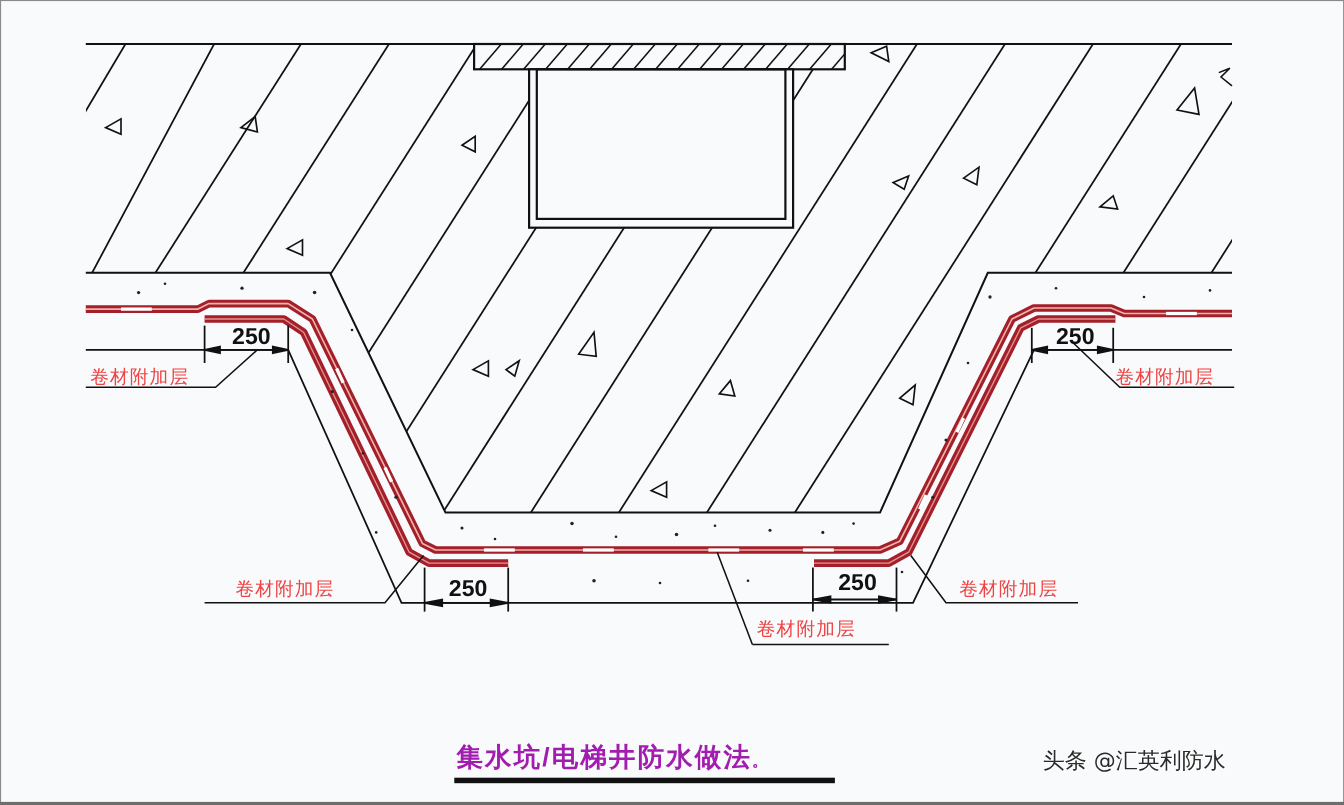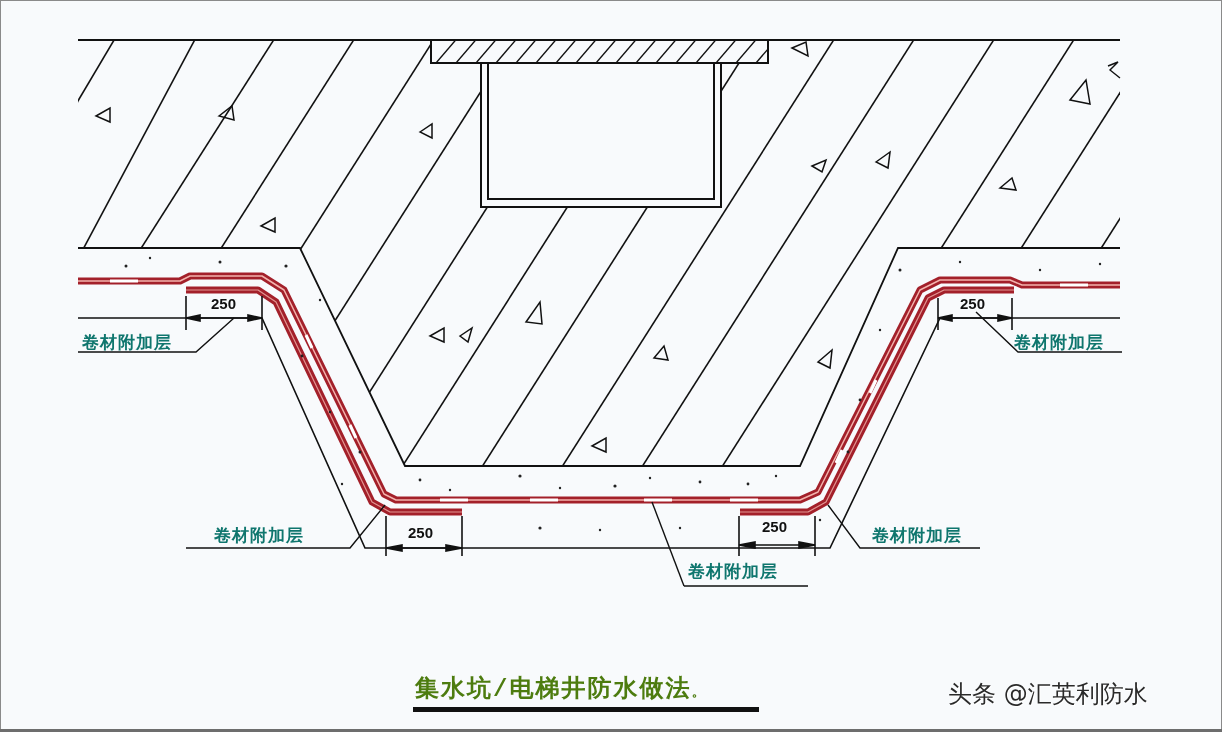--- a/index.html
+++ b/index.html
@@ -13,37 +13,37 @@
     border: 1px solid #8a8a8a;
     background: #f8fafc;
   }
   .frame-bottom {
     position: absolute; left: 0; top: 729px; width: 1222px; height: 3px; background: #6d6d6d;
   }
   svg.drawing { position: absolute; left: 0; top: 0; }
   .label {
     position: absolute;
     font-family: "DejaVu Sans", sans-serif;
-    font-weight: bold;
-    color: #0f766e;
+    font-weight: normal;
+    color: #ef4444;
     white-space: nowrap;
   }
   .label.small { font-size: 17px; letter-spacing: 1px; }
-  .dim { position: absolute; font-size: 15px; font-weight: bold; color: #111; font-family: "Liberation Sans", sans-serif; }
+  .dim { position: absolute; font-size: 21px; font-weight: bold; color: #111; font-family: "Liberation Sans", sans-serif; }
   .title {
     position: absolute; left: 415px; top: 672px;
-    font-size: 24px; font-weight: bold; letter-spacing: 2px; color: #4d7c0f;
-    font-family: Liberation Mono, monospace;
+    font-size: 24px; font-weight: bold; letter-spacing: 2px; color: #a21caf;
+    font-family: Liberation Sans, sans-serif;
   }
   .title-underline {
     position: absolute; left: 413px; top: 707px; width: 346px; height: 5px; background: #111;
   }
   .watermark {
     position: absolute; left: 948px; top: 678px;
-    font-size: 24px; color: #2a2a2a;
+    font-size: 20px; color: #2a2a2a;
     font-family: "DejaVu Sans", sans-serif;
     text-shadow: 0 0 1px #ffffff, 1px 1px 0 #ffffff;
   }
 </style>
 </head>
 <body>
 
 <div class="frame"></div>
 <div class="frame-bottom"></div>
 

